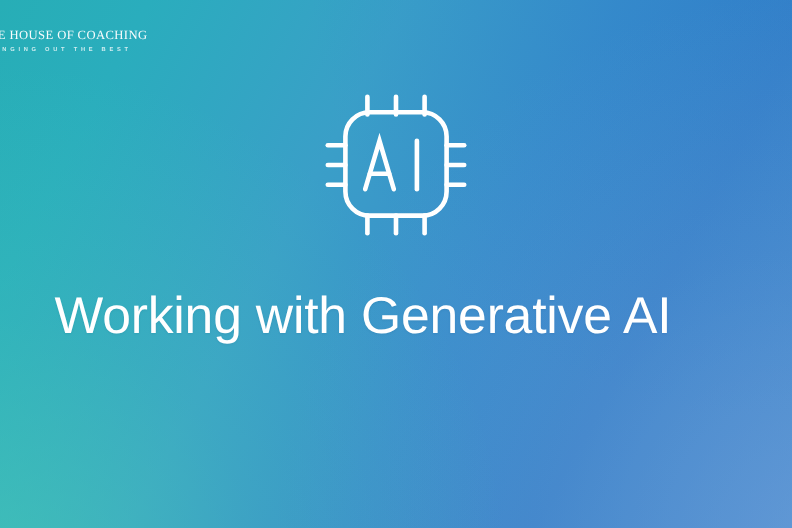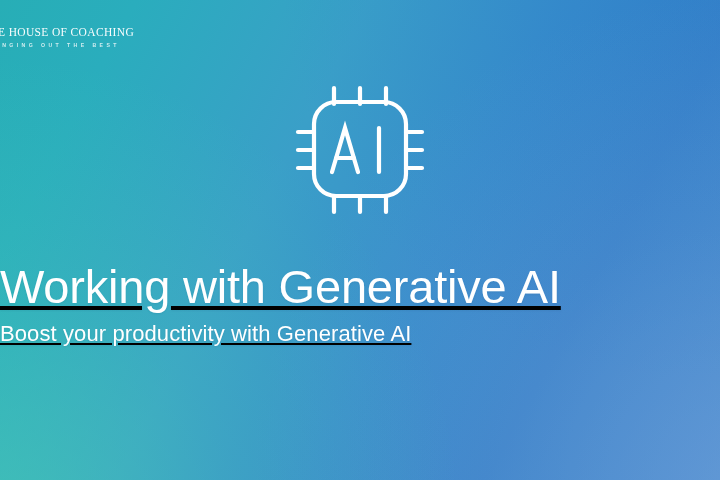--- a/index.html
+++ b/index.html
@@ -80,22 +80,22 @@
     z-index: 2;
   }
   .chip-wrap svg { display: block; }
 
   
   .headline-block {
     position: absolute;
     left: 0;
     top: 258px;
     width: 660px;
+    text-align: center;
     z-index: 2;
-    text-decoration: underline;
   }
   .title {
     font-family: "Liberation Sans", sans-serif;
     font-weight: 300;
     font-size: 47px;
     line-height: 58px;
     letter-spacing: -0.2px;
     color: #ffffff;
     text-shadow: 0 1px 2px rgba(20,70,110,0.10);
     white-space: nowrap;
@@ -147,16 +147,15 @@
         <path d="M48 90 L61 46 L74 90"></path>
         <line x1="52.2" y1="76" x2="69.8" y2="76"></line>
 
         <line x1="95" y1="46" x2="95" y2="90"></line>
       </g>
     </svg>
   </div>
 
   <div class="headline-block">
     <div class="title">Working with Generative AI</div>
-    <div class="subtitle">Boost your productivity with Generative AI</div>
   </div>
 
 </div>
 
 </body></html>

